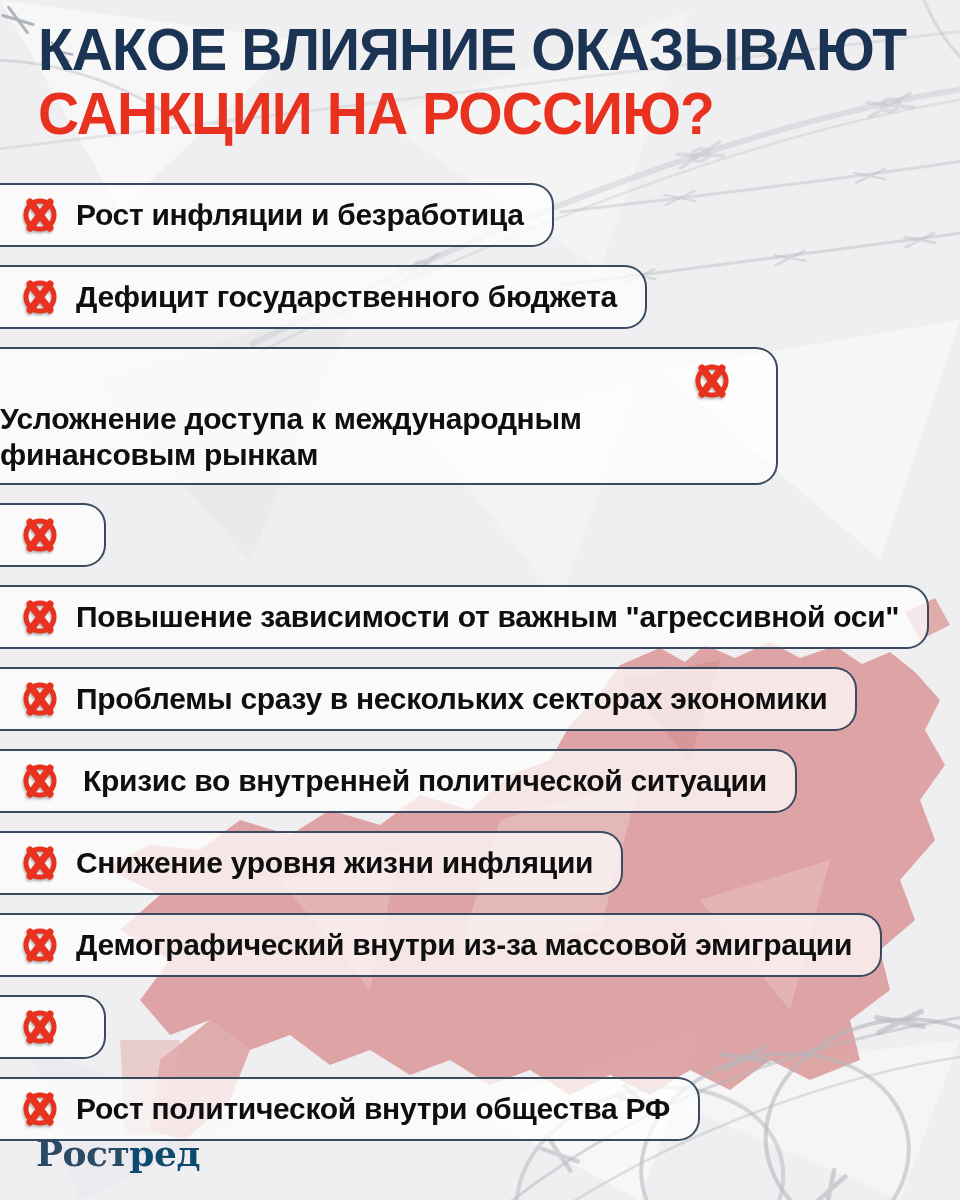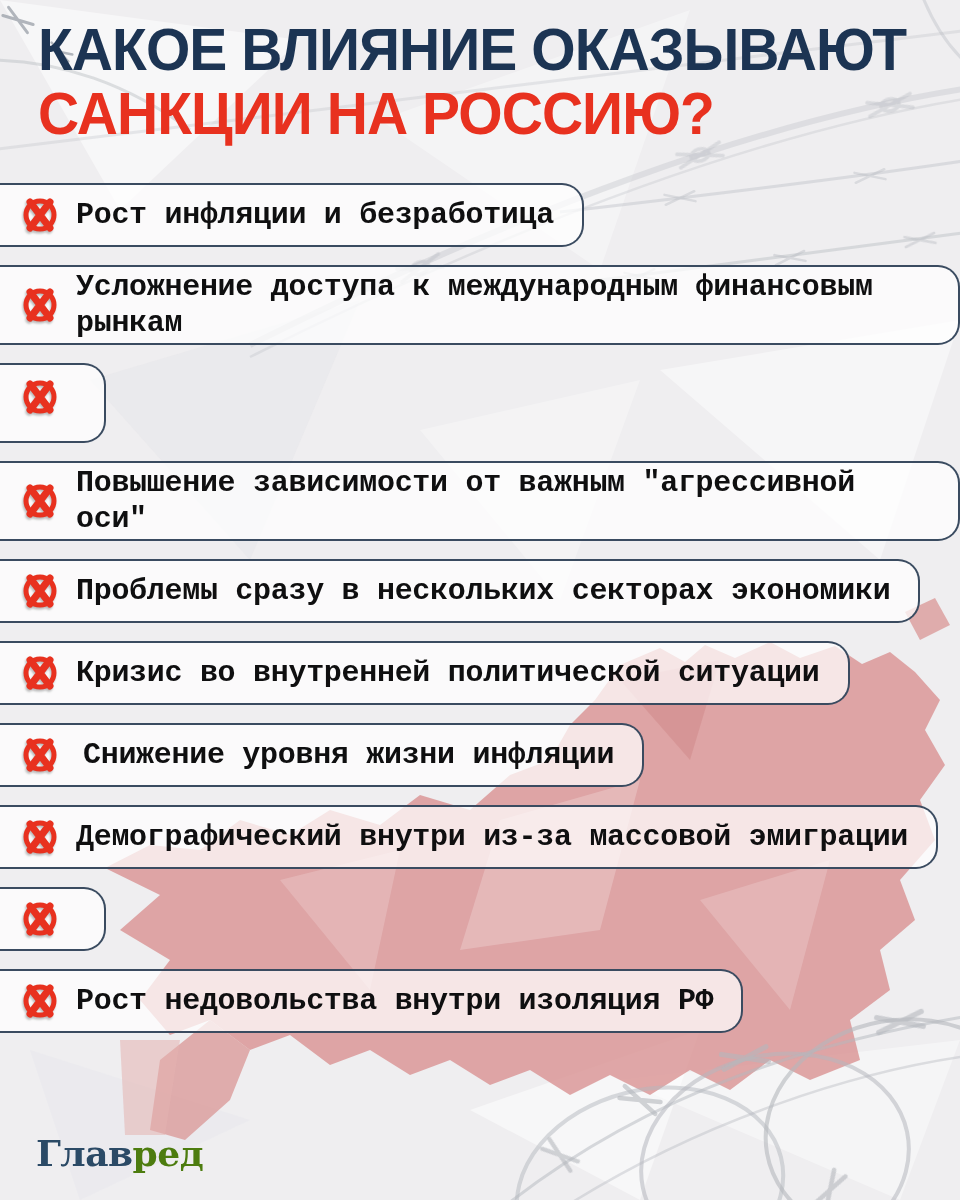--- a/index.html
+++ b/index.html
@@ -18,51 +18,51 @@
     font-weight:bold;line-height:64px;font-size:60px;letter-spacing:-1px;
     margin:0;z-index:3;
   }
   .title-line{display:block;transform:scaleX(.95);transform-origin:0 50%;white-space:nowrap;}
   .title-line.l1{color:#1c3453;}
   .title-line.l2{color:#e8311f;}
 
   
   .sanctions-list{
     position:absolute;left:0;top:183px;width:960px;margin:0;padding:0;
-    list-style:none;z-index:4;font-family:Liberation Mono, monospace;
+    list-style:none;z-index:4;
   }
   .pill{
     display:flex;align-items:center;
     width:fit-content;max-width:958px;
     min-height:56px;
     padding:2px 28px 2px 0;
     margin:0 0 18px 0;
     background:rgba(255,255,255,.72);
     border:2px solid #3a4b60;border-left:none;
     border-radius:0 22px 22px 0;
     box-sizing:content-box;
   }
-  .pill:nth-child(3){max-width:748px;align-items:flex-start;padding-top:10px;padding-bottom:10px;}
+  .pill:nth-child(3){max-width:748px;align-items:flex-end;padding-top:10px;padding-bottom:10px;flex-direction:column;}
   .pill:nth-child(3) .no-icon{margin-top:2px;}
   .pill:nth-child(7) .label{margin-left:7px;}
   .no-icon{flex:0 0 40px;width:40px;height:40px;margin:0 16px 0 20px;
     filter:drop-shadow(-1px 2px 1px rgba(60,60,60,.35));}
   .label{
     font-size:30px;font-weight:bold;color:#0f0f10;line-height:36px;
     letter-spacing:-.3px;
   }
 
   
   .logo{
     position:absolute;left:36px;top:1132px;z-index:4;
     font-family:"DejaVu Serif", serif;font-weight:bold;font-size:36px;
     letter-spacing:-.5px;
   }
   .logo .p1{color:#2b4a66;}
-  .logo .p2{color:#4d7c0f;}
+  .logo .p2{color:#0c4a6e;}
 </style>
 </head>
 <body>
 
 <div class="canvas">
 
   <svg class="bg-layer" viewBox="0 0 960 1200" aria-hidden="true">
     <defs>
       <g id="barb" stroke-linecap="round" fill="none">
         <path d="M-15 -5 L15 5 M-15 5 L15 -5"></path>
@@ -159,20 +159,27 @@
           <circle cx="20" cy="20" r="14" fill="none" stroke="#e8311f" stroke-width="5"></circle>
           <path d="M10 7 L30 33 M30 7 L10 33" stroke="#e8311f" stroke-width="7" stroke-linecap="round" fill="none"></path>
         </svg>
       <span class="label">Рост инфляции и безработица</span>
     </li>
     <li class="pill">
       <svg class="no-icon" viewBox="0 0 40 40">
           <circle cx="20" cy="20" r="14" fill="none" stroke="#e8311f" stroke-width="5"></circle>
           <path d="M10 7 L30 33 M30 7 L10 33" stroke="#e8311f" stroke-width="7" stroke-linecap="round" fill="none"></path>
         </svg>
+      <span class="label">Дефицит государственного бюджета</span>
+    </li>
+    <li class="pill">
+      <svg class="no-icon" viewBox="0 0 40 40">
+          <circle cx="20" cy="20" r="14" fill="none" stroke="#e8311f" stroke-width="5"></circle>
+          <path d="M10 7 L30 33 M30 7 L10 33" stroke="#e8311f" stroke-width="7" stroke-linecap="round" fill="none"></path>
+        </svg>
       <span class="label">Усложнение доступа к международным финансовым рынкам</span>
     </li>
     <li class="pill">
       <svg class="no-icon" viewBox="0 0 40 40">
           <circle cx="20" cy="20" r="14" fill="none" stroke="#e8311f" stroke-width="5"></circle>
           <path d="M10 7 L30 33 M30 7 L10 33" stroke="#e8311f" stroke-width="7" stroke-linecap="round" fill="none"></path>
         </svg>
     </li>
     <li class="pill">
       <svg class="no-icon" viewBox="0 0 40 40">
@@ -213,21 +220,21 @@
       <svg class="no-icon" viewBox="0 0 40 40">
           <circle cx="20" cy="20" r="14" fill="none" stroke="#e8311f" stroke-width="5"></circle>
           <path d="M10 7 L30 33 M30 7 L10 33" stroke="#e8311f" stroke-width="7" stroke-linecap="round" fill="none"></path>
         </svg>
     </li>
     <li class="pill">
       <svg class="no-icon" viewBox="0 0 40 40">
           <circle cx="20" cy="20" r="14" fill="none" stroke="#e8311f" stroke-width="5"></circle>
           <path d="M10 7 L30 33 M30 7 L10 33" stroke="#e8311f" stroke-width="7" stroke-linecap="round" fill="none"></path>
         </svg>
-      <span class="label">Рост недовольства внутри изоляция РФ</span>
+      <span class="label">Рост политической внутри общества РФ</span>
     </li>
   </ul>
 
   <div class="logo">
-    <span class="p1">Глав</span><span class="p2">ред</span>
+    <span class="p1">Рост</span><span class="p2">ред</span>
   </div>
 
 </div>
 
 </body></html>

